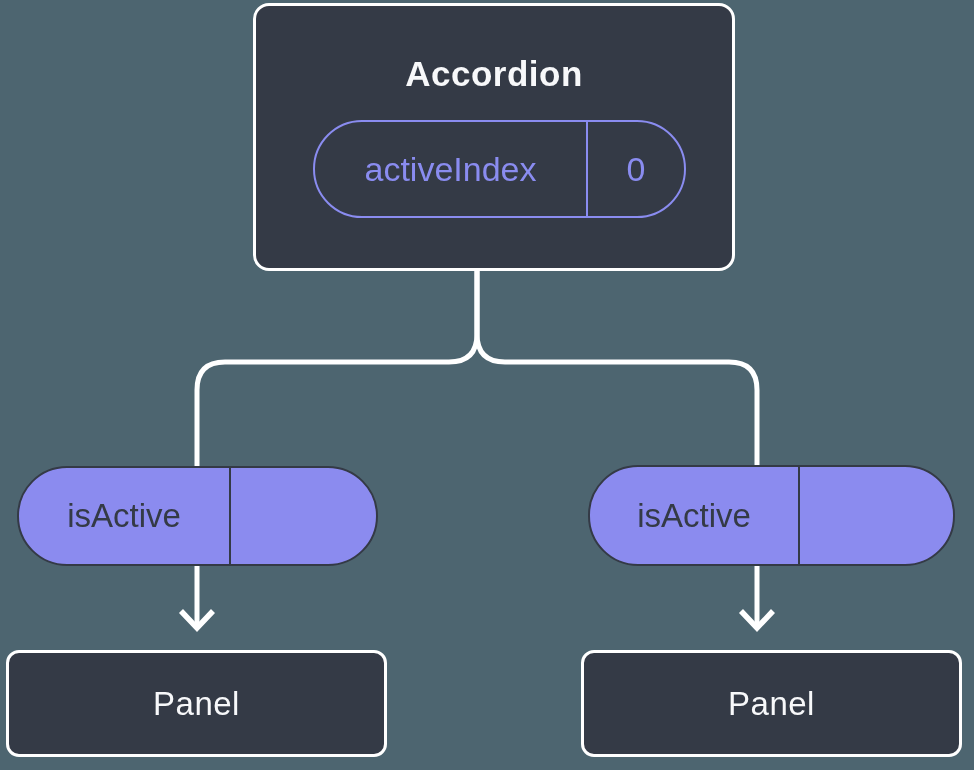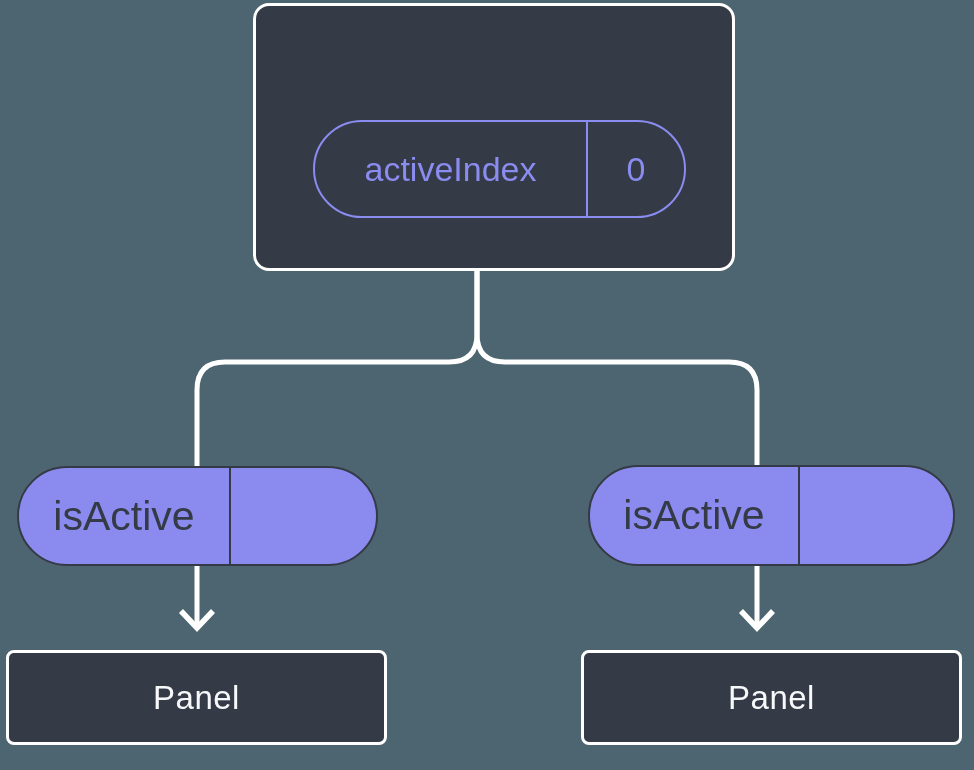--- a/index.html
+++ b/index.html
@@ -74,21 +74,21 @@
   }
   .state-pill .seg-name{
     width:273px;
     border-right:2px solid var(--purple);
   }
   .prop-pill{
     background:var(--purple-fill);
     border:2.5px solid var(--node);
     border-radius:50px;
     color:var(--node);
-    font-size:41px;
+    font-size:33px;
     z-index:2;
     gap:20px;
   }
   .prop-pill .seg-name{
     border-right:2.5px solid var(--node);
   }
   .prop-pill-left{
     left:17px;top:466px;width:361px;height:100px;
   }
   .prop-pill-left .seg-name{width:212px;}
@@ -96,23 +96,23 @@
     left:588px;top:465px;width:367px;height:101px;
   }
   .prop-pill-right .seg-name{width:210px;}
   .seg{
     display:flex;
     align-items:center;
     justify-content:center;
   }
   .seg-value{flex:1;}
   .panel-node{
-    width:381px;height:95px;
+    width:381px;height:107px;
     border:3px solid var(--white);
-    border-radius:8px;
+    border-radius:13px;
     display:flex;align-items:center;justify-content:center;
     color:var(--text-light);
     font-size:33px;
     font-weight:500;
     letter-spacing:0.5px;
   }
   .panel-left{left:6px;top:650px;}
   .panel-right{left:581px;top:650px;}
 </style>
 </head>
@@ -121,20 +121,21 @@
 <div class="stage">
 
   <svg class="connectors" viewBox="0 0 974 770" xmlns="http://www.w3.org/2000/svg">
     <path d="M477,266 L477,334 Q477,362 449,362 L225,362 Q197,362 197,390 L197,626"></path>
     <path d="M477,266 L477,334 Q477,362 505,362 L729,362 Q757,362 757,390 L757,626"></path>
     <path class="chev" d="M181,611 L197,628 L213,611"></path>
     <path class="chev" d="M741,611 L757,628 L773,611"></path>
   </svg>
 
   <div class="node root-node">
+    <div class="node-title">Accordion</div>
     <div class="pill state-pill">
       <div class="seg seg-name">activeIndex</div>
       <div class="seg seg-value">0</div>
     </div>
   </div>
 
   <div class="pill prop-pill prop-pill-left">
     <div class="seg seg-name">isActive</div>
   </div>
 

